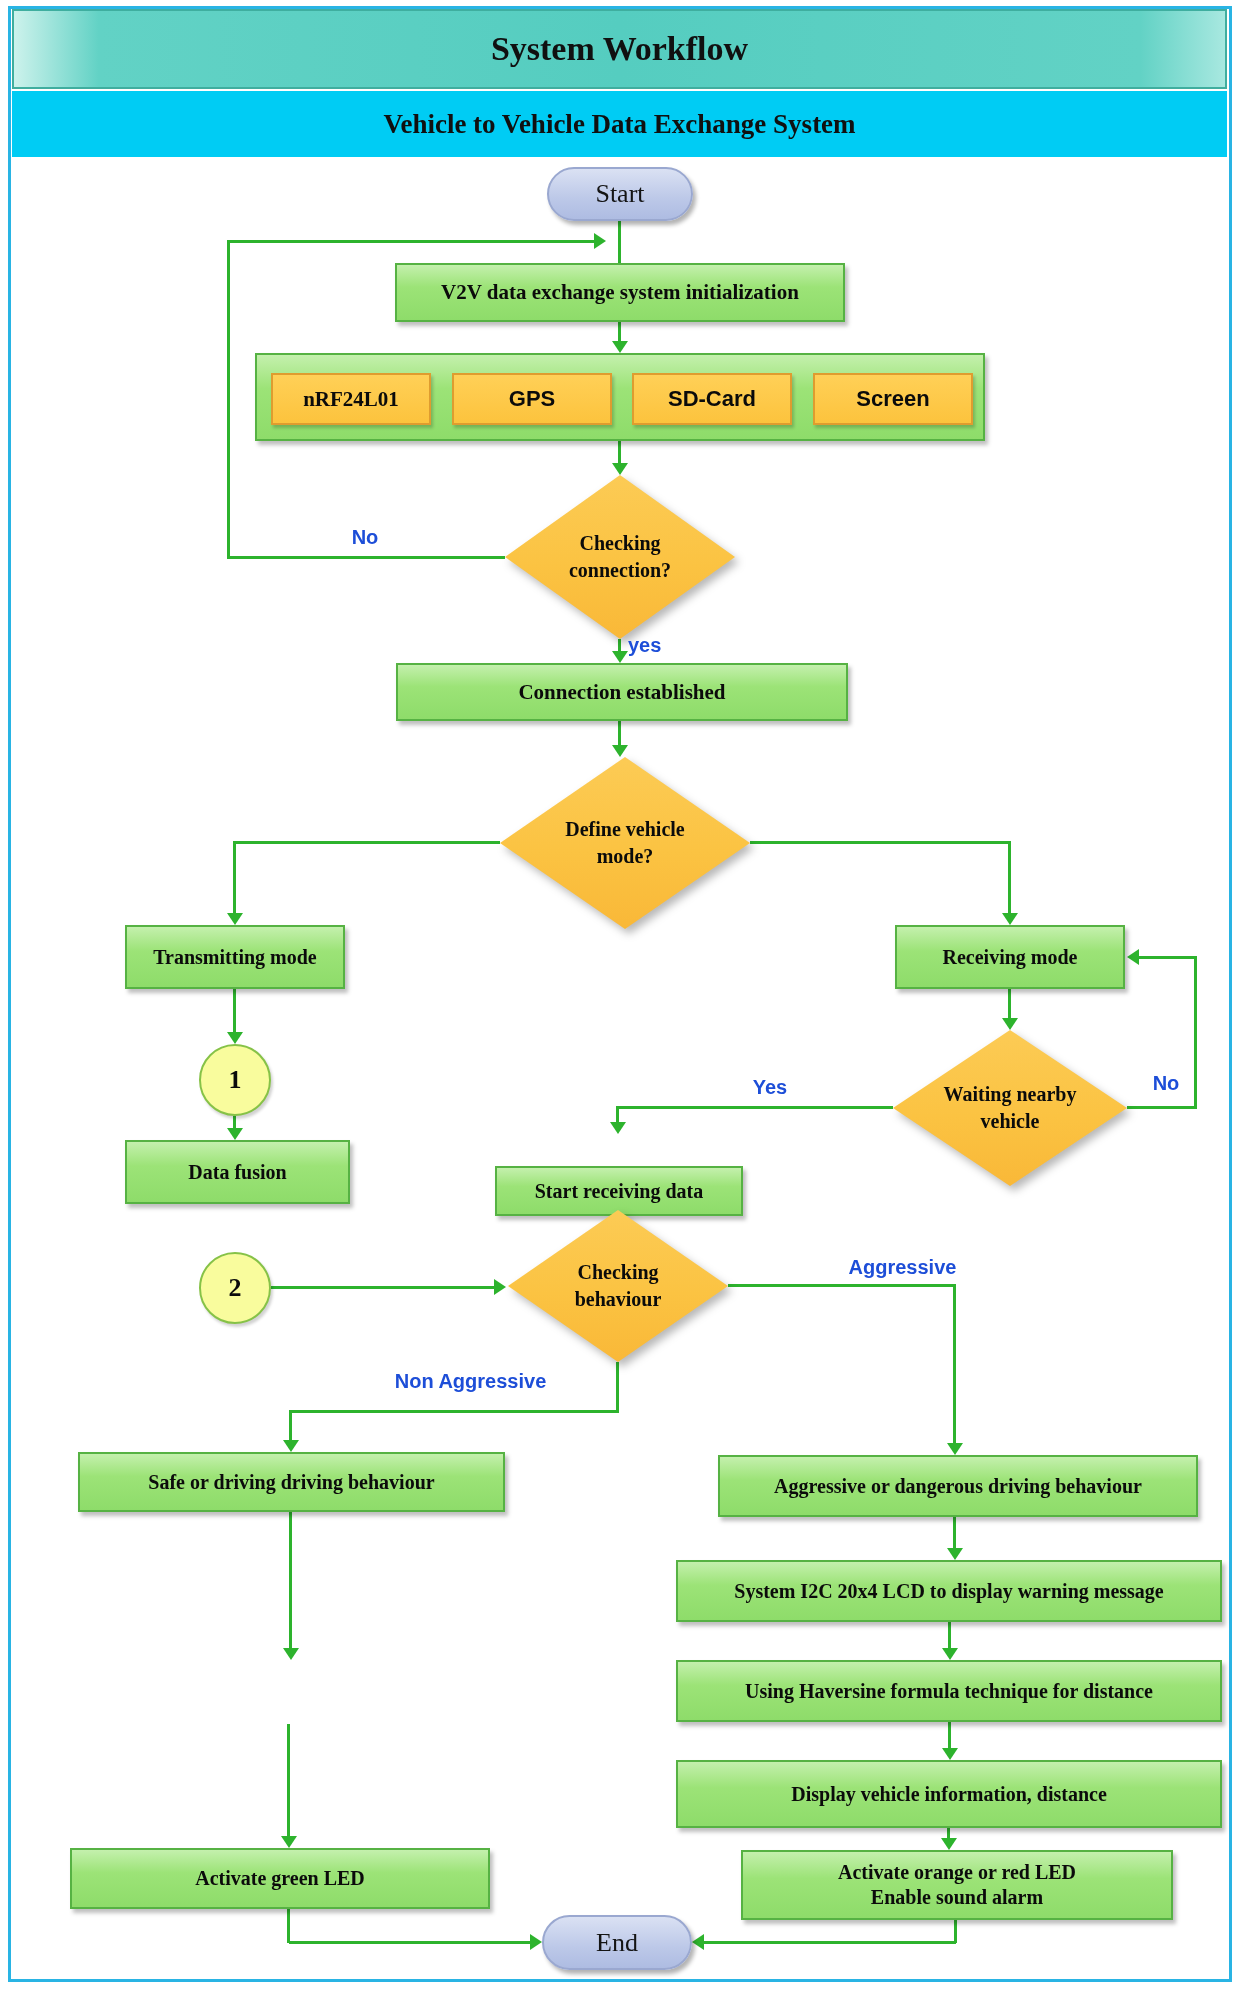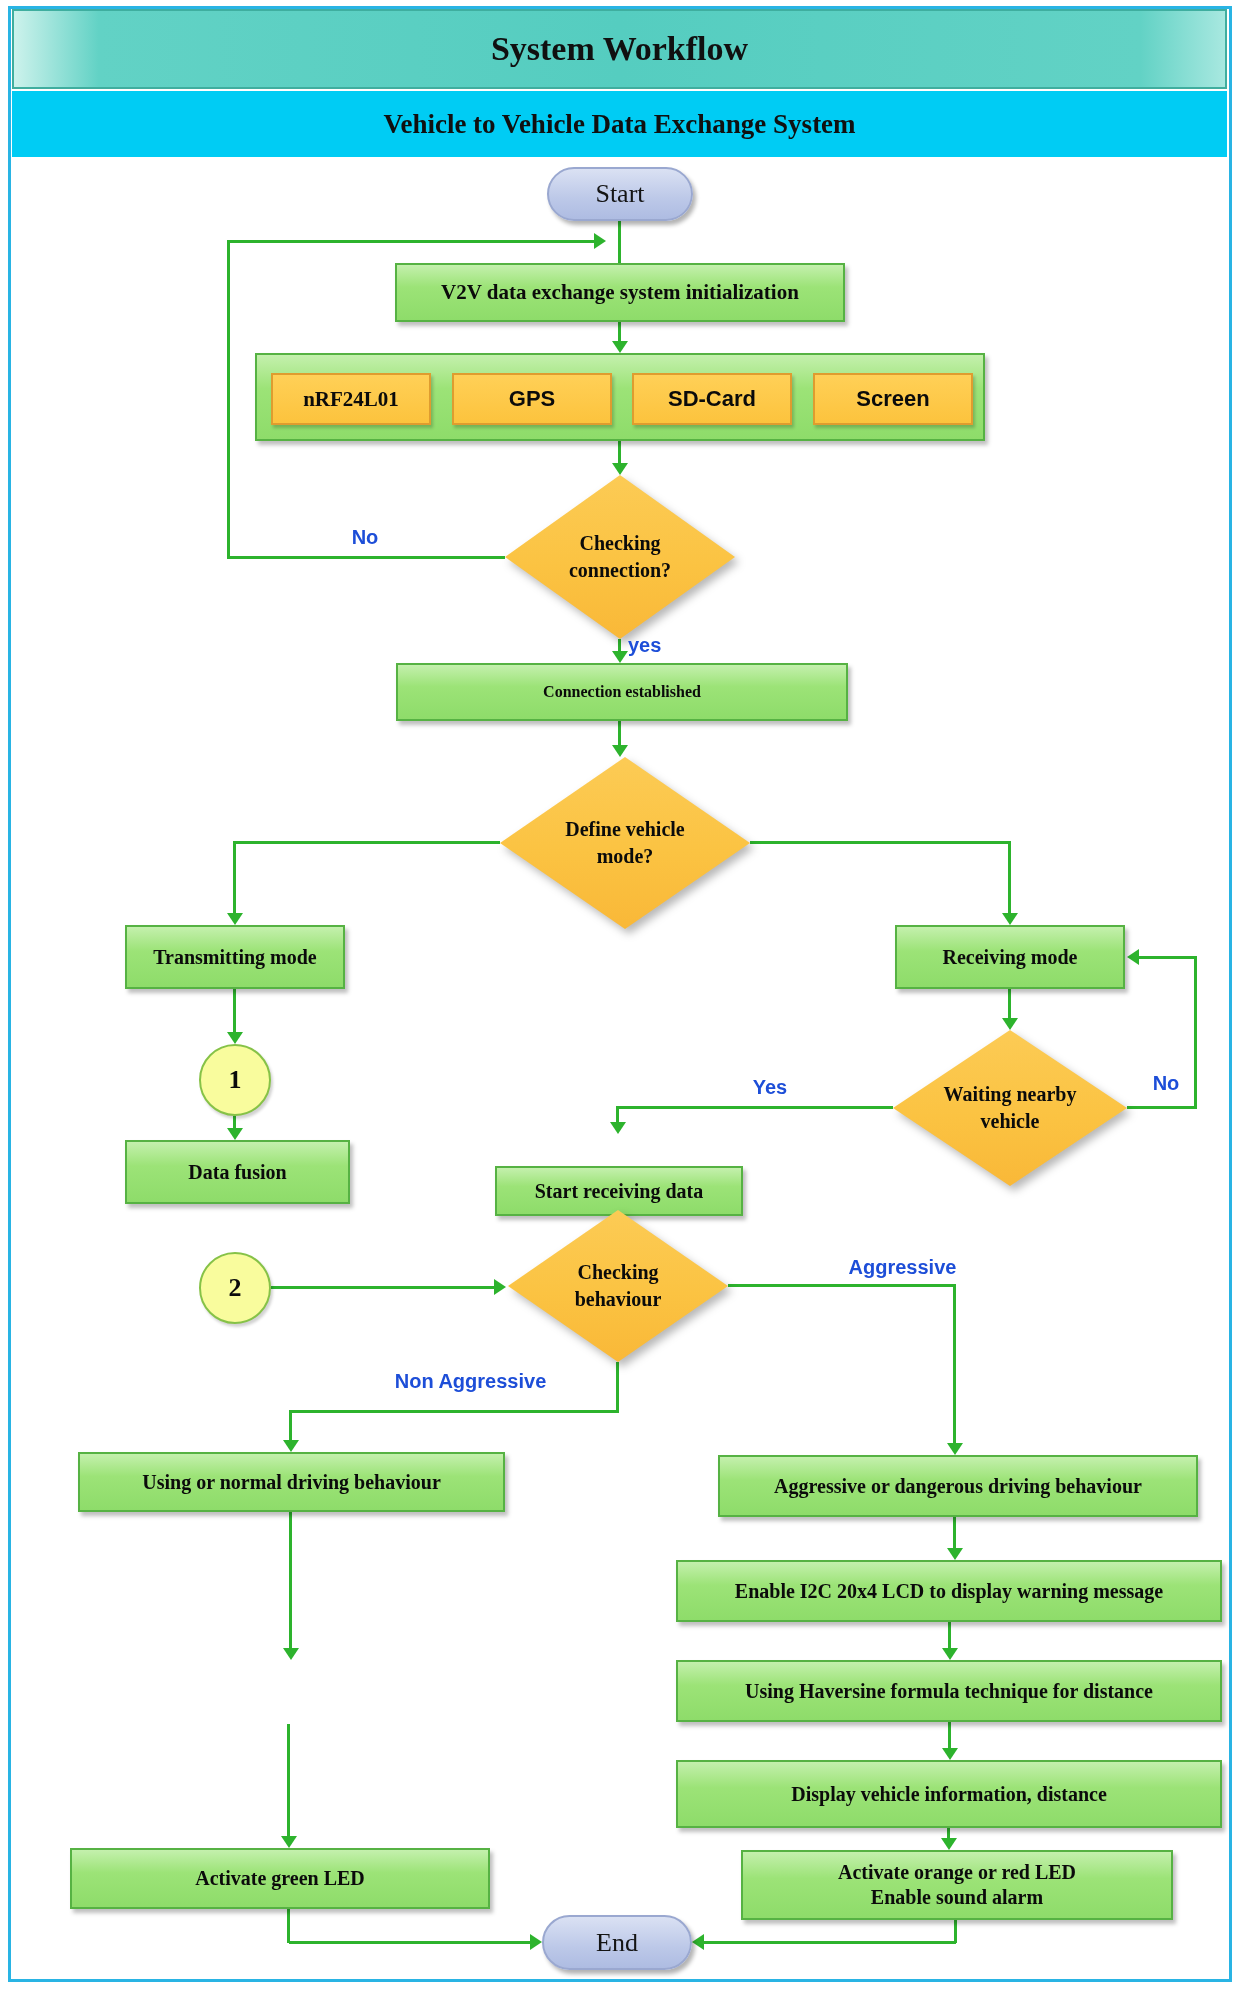--- a/index.html
+++ b/index.html
@@ -167,21 +167,21 @@
     <div class="orange sans" style="left:556px;top:18px;width:160px;height:52px;">Screen</div>
   </div>
 
   <div class="dwrap" style="left:505px;top:475px;width:230px;height:164px;">
     <div class="diamond">
       <span>Checking</span>
       <span>connection?</span>
     </div>
   </div>
 
-  <div class="node" style="left:396px;top:663px;width:452px;height:58px;font-size:16px;">Connection established</div>
+  <div class="node" style="left:396px;top:663px;width:452px;height:58px;font-size:21px;">Connection established</div>
 
   <div class="dwrap" style="left:500px;top:757px;width:250px;height:172px;">
     <div class="diamond">
       <span>Define vehicle</span>
       <span>mode?</span>
     </div>
   </div>
 
   <div class="node" style="left:125px;top:925px;width:220px;height:64px;">Transmitting mode</div>
   <div class="node" style="left:895px;top:925px;width:230px;height:64px;">Receiving mode</div>
@@ -201,23 +201,23 @@
 
   <div class="circle" style="left:199px;top:1252px;width:72px;height:72px;">2</div>
 
   <div class="dwrap" style="left:508px;top:1210px;width:220px;height:152px;">
     <div class="diamond">
       <span>Checking</span>
       <span>behaviour</span>
     </div>
   </div>
 
-  <div class="node" style="left:78px;top:1452px;width:427px;height:60px;">Using or normal driving behaviour</div>
+  <div class="node" style="left:78px;top:1452px;width:427px;height:60px;">Safe or driving driving behaviour</div>
   <div class="node" style="left:718px;top:1455px;width:480px;height:62px;">Aggressive or dangerous driving behaviour</div>
-  <div class="node" style="left:676px;top:1560px;width:546px;height:62px;">Enable I2C 20x4 LCD to display warning message</div>
+  <div class="node" style="left:676px;top:1560px;width:546px;height:62px;">System I2C 20x4 LCD to display warning message</div>
   <div class="node" style="left:676px;top:1660px;width:546px;height:62px;">Using Haversine formula technique for distance</div>
   <div class="node" style="left:676px;top:1760px;width:546px;height:68px;">Display vehicle information, distance</div>
 
   <div class="node" style="left:741px;top:1850px;width:432px;height:70px;">
     <div class="two">
       <div>Activate orange or red LED</div>
       <div>Enable sound alarm</div>
     </div>
   </div>
 

